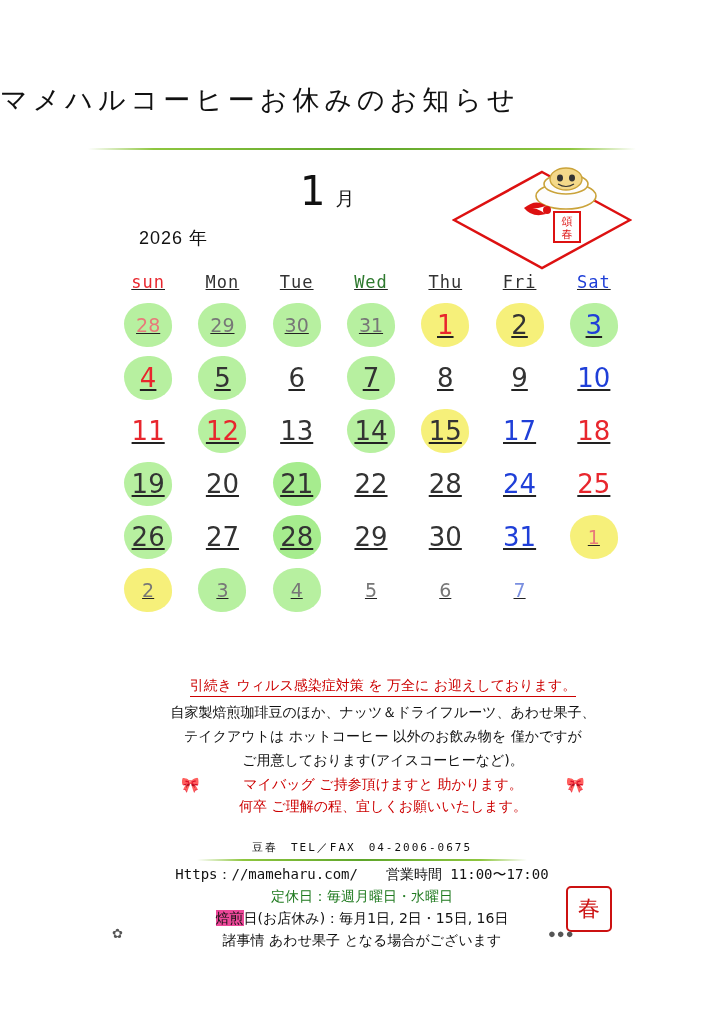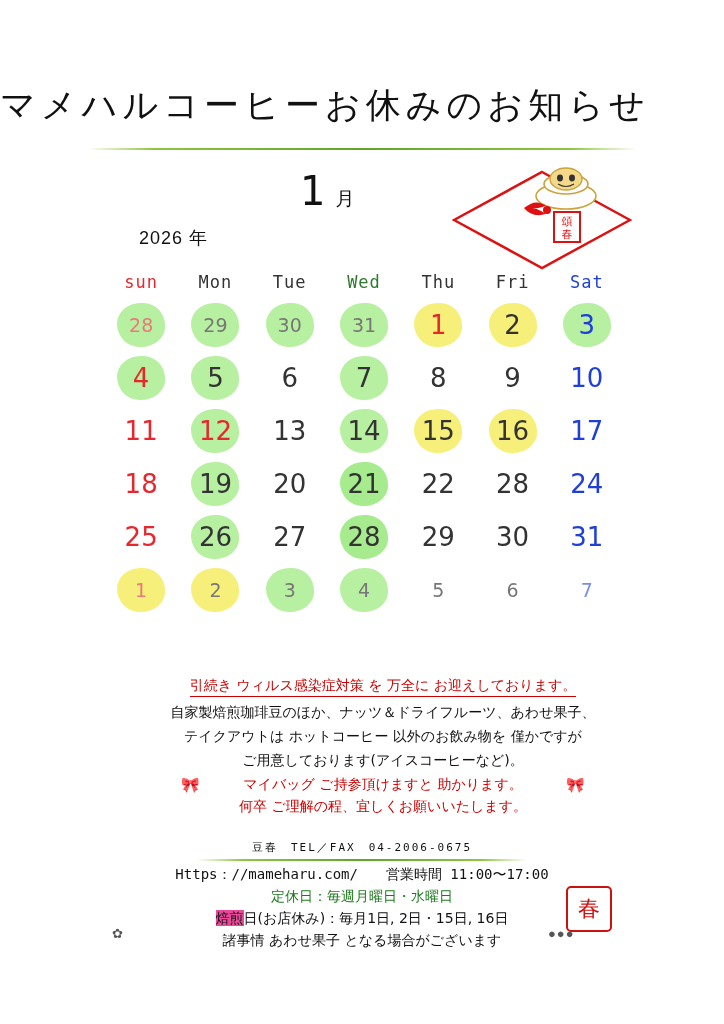--- a/index.html
+++ b/index.html
@@ -22,21 +22,21 @@
     height: 1024px;
   }
 
   
   .title {
     position: absolute;
     top: 82px;
     left: 0;
     width: 604px;
     text-align: left;
-    font-size: 35px;
+    font-size: 27px;
     letter-spacing: 5px;
     font-family: "DejaVu Sans", sans-serif;
     color: #111;
     white-space: nowrap;
   }
   .title-rule {
     position: absolute;
     top: 148px;
     left: 88px;
     width: 548px;
@@ -78,22 +78,23 @@
     top: 162px;
     left: 452px;
     width: 180px;
     height: 110px;
   }
 
   
   .cal {
     position: absolute;
     top: 272px;
-    left: 104px;
+    left: 111px;
     width: 520px;
+    text-decoration: underline;
   }
   .cal-head {
     display: grid;
     grid-template-columns: repeat(7, 1fr);
     margin-bottom: 6px;
   }
   .cal-head div {
     text-align: center;
     font-size: 17px;
     font-family: "DejaVu Sans Mono", monospace;
@@ -356,24 +357,20 @@
         </div>
         <div class="cell">
           <div class="blob green"></div>
           <span class="num n-dark">14</span>
         </div>
         <div class="cell">
           <div class="blob yellow"></div>
           <span class="num n-dark">15</span>
         </div>
         <div class="cell">
-          <div class="blob yellow"></div>
-          <span class="num n-dark">16</span>
-        </div>
-        <div class="cell">
           <span class="num n-blue">17</span>
         </div>
         <div class="cell">
           <span class="num n-red">18</span>
         </div>
         <div class="cell">
           <div class="blob green"></div>
           <span class="num n-dark">19</span>
         </div>
         <div class="cell">

